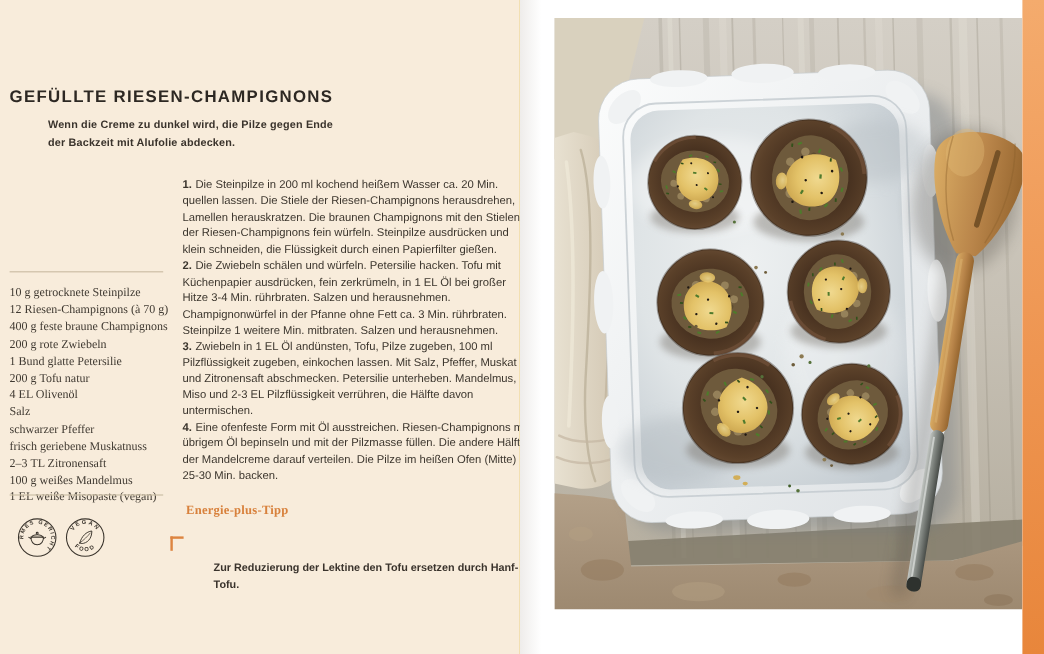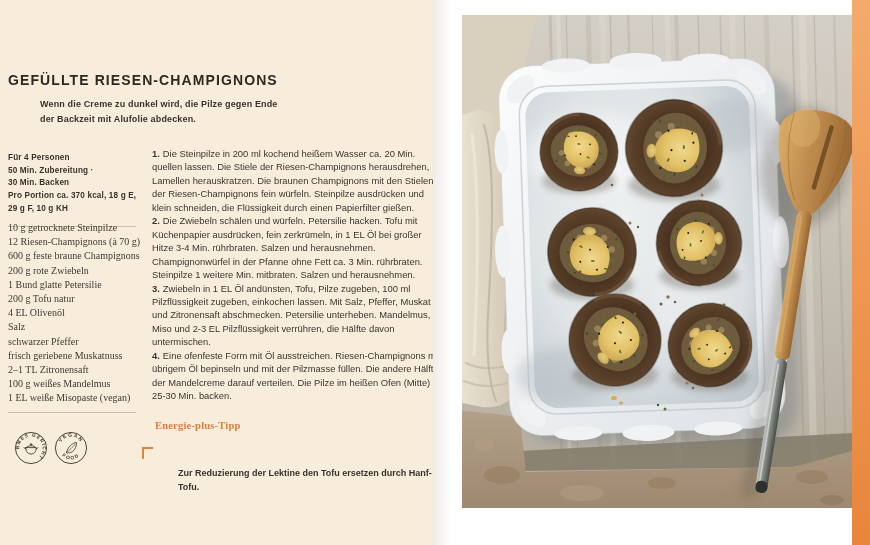--- a/index.html
+++ b/index.html
@@ -10,21 +10,21 @@
   
   .left-page{position:absolute;left:0;top:0;width:433px;height:545px;background:#f8ecdb;}
   .title{position:absolute;left:8px;top:72px;font-size:14px;font-weight:bold;
          letter-spacing:1.1px;color:#2d2823;white-space:nowrap;}
   .note{position:absolute;left:4px;top:97px;width:252px;font-size:9px;font-weight:bold;
         line-height:14.5px;color:#3a332c;letter-spacing:.15px;margin-left:36px;}
   .meta{position:absolute;left:8px;top:152px;font-size:8.2px;font-weight:bold;
         line-height:12.7px;color:#3a332c;letter-spacing:.15px;}
   .divider{position:absolute;left:8px;width:128px;height:1px;background:#ccbea6;}
   .div1{top:226px;} .div2{top:412px;}
-  .ingredients{position:absolute;left:8px;top:221px;font-family:"Liberation Serif",serif;
+  .ingredients{position:absolute;left:8px;top:238px;font-family:"Liberation Serif",serif;
         font-size:10px;line-height:14.2px;color:#403a32;}
   .badges{position:absolute;left:14px;top:430px;}
   .steps{position:absolute;left:152px;top:147px;width:292px;font-size:9.4px;
         line-height:13.45px;color:#3b352d;}
   .steps p{margin:0;}
   .steps b{font-weight:bold;margin-right:3px;}
   .tip-corner{position:absolute;left:142px;top:447px;width:9px;height:10px;
         border-top:2px solid #dd8440;border-left:2px solid #dd8440;}
   .tip-heading{position:absolute;left:155px;top:420px;font-family:"Liberation Serif",serif;
         font-size:10.5px;font-weight:bold;color:#d8813c;letter-spacing:.2px;}
@@ -45,44 +45,36 @@
 </head>
 <body>
 
 <div id="spread">
 
   <div class="left-page">
 
     <div class="title">GEFÜLLTE RIESEN-CHAMPIGNONS</div>
     <div class="note">Wenn die Creme zu dunkel wird, die Pilze gegen Ende der Backzeit mit Alufolie abdecken.</div>
 
-    <div class="meta">
-
-    <div>Für 4 Personen</div>
-        <div>50 Min. Zubereitung ·</div>
-        <div>30 Min. Backen</div>
-        <div>Pro Portion ca. 370 kcal, 18 g E,</div>
-        <div>29 g F, 10 g KH</div>
-      </div>
 
     <div class="divider div1"></div>
 
     <div class="ingredients">
 
     <div>10 g getrocknete Steinpilze</div>
         <div>12 Riesen-Champignons (à 70 g)</div>
-        <div>600 g feste braune Champignons</div>
+        <div>400 g feste braune Champignons</div>
         <div>200 g rote Zwiebeln</div>
         <div>1 Bund glatte Petersilie</div>
         <div>200 g Tofu natur</div>
         <div>4 EL Olivenöl</div>
         <div>Salz</div>
         <div>schwarzer Pfeffer</div>
         <div>frisch geriebene Muskatnuss</div>
-        <div>2–1 TL Zitronensaft</div>
+        <div>2–3 TL Zitronensaft</div>
         <div>100 g weißes Mandelmus</div>
         <div>1 EL weiße Misopaste (vegan)</div>
       </div>
 
     <div class="divider div2"></div>
 
     <svg class="badges" width="82" height="36" viewBox="0 0 82 36">
       <defs>
         <path id="arcRing" d="M -11.6,0 A 11.6,11.6 0 1 1 11.6,0 A 11.6,11.6 0 1 1 -11.6,0"></path>
         <path id="arcTop" d="M -11.4,0 A 11.4,11.4 0 0 1 11.4,0"></path>

